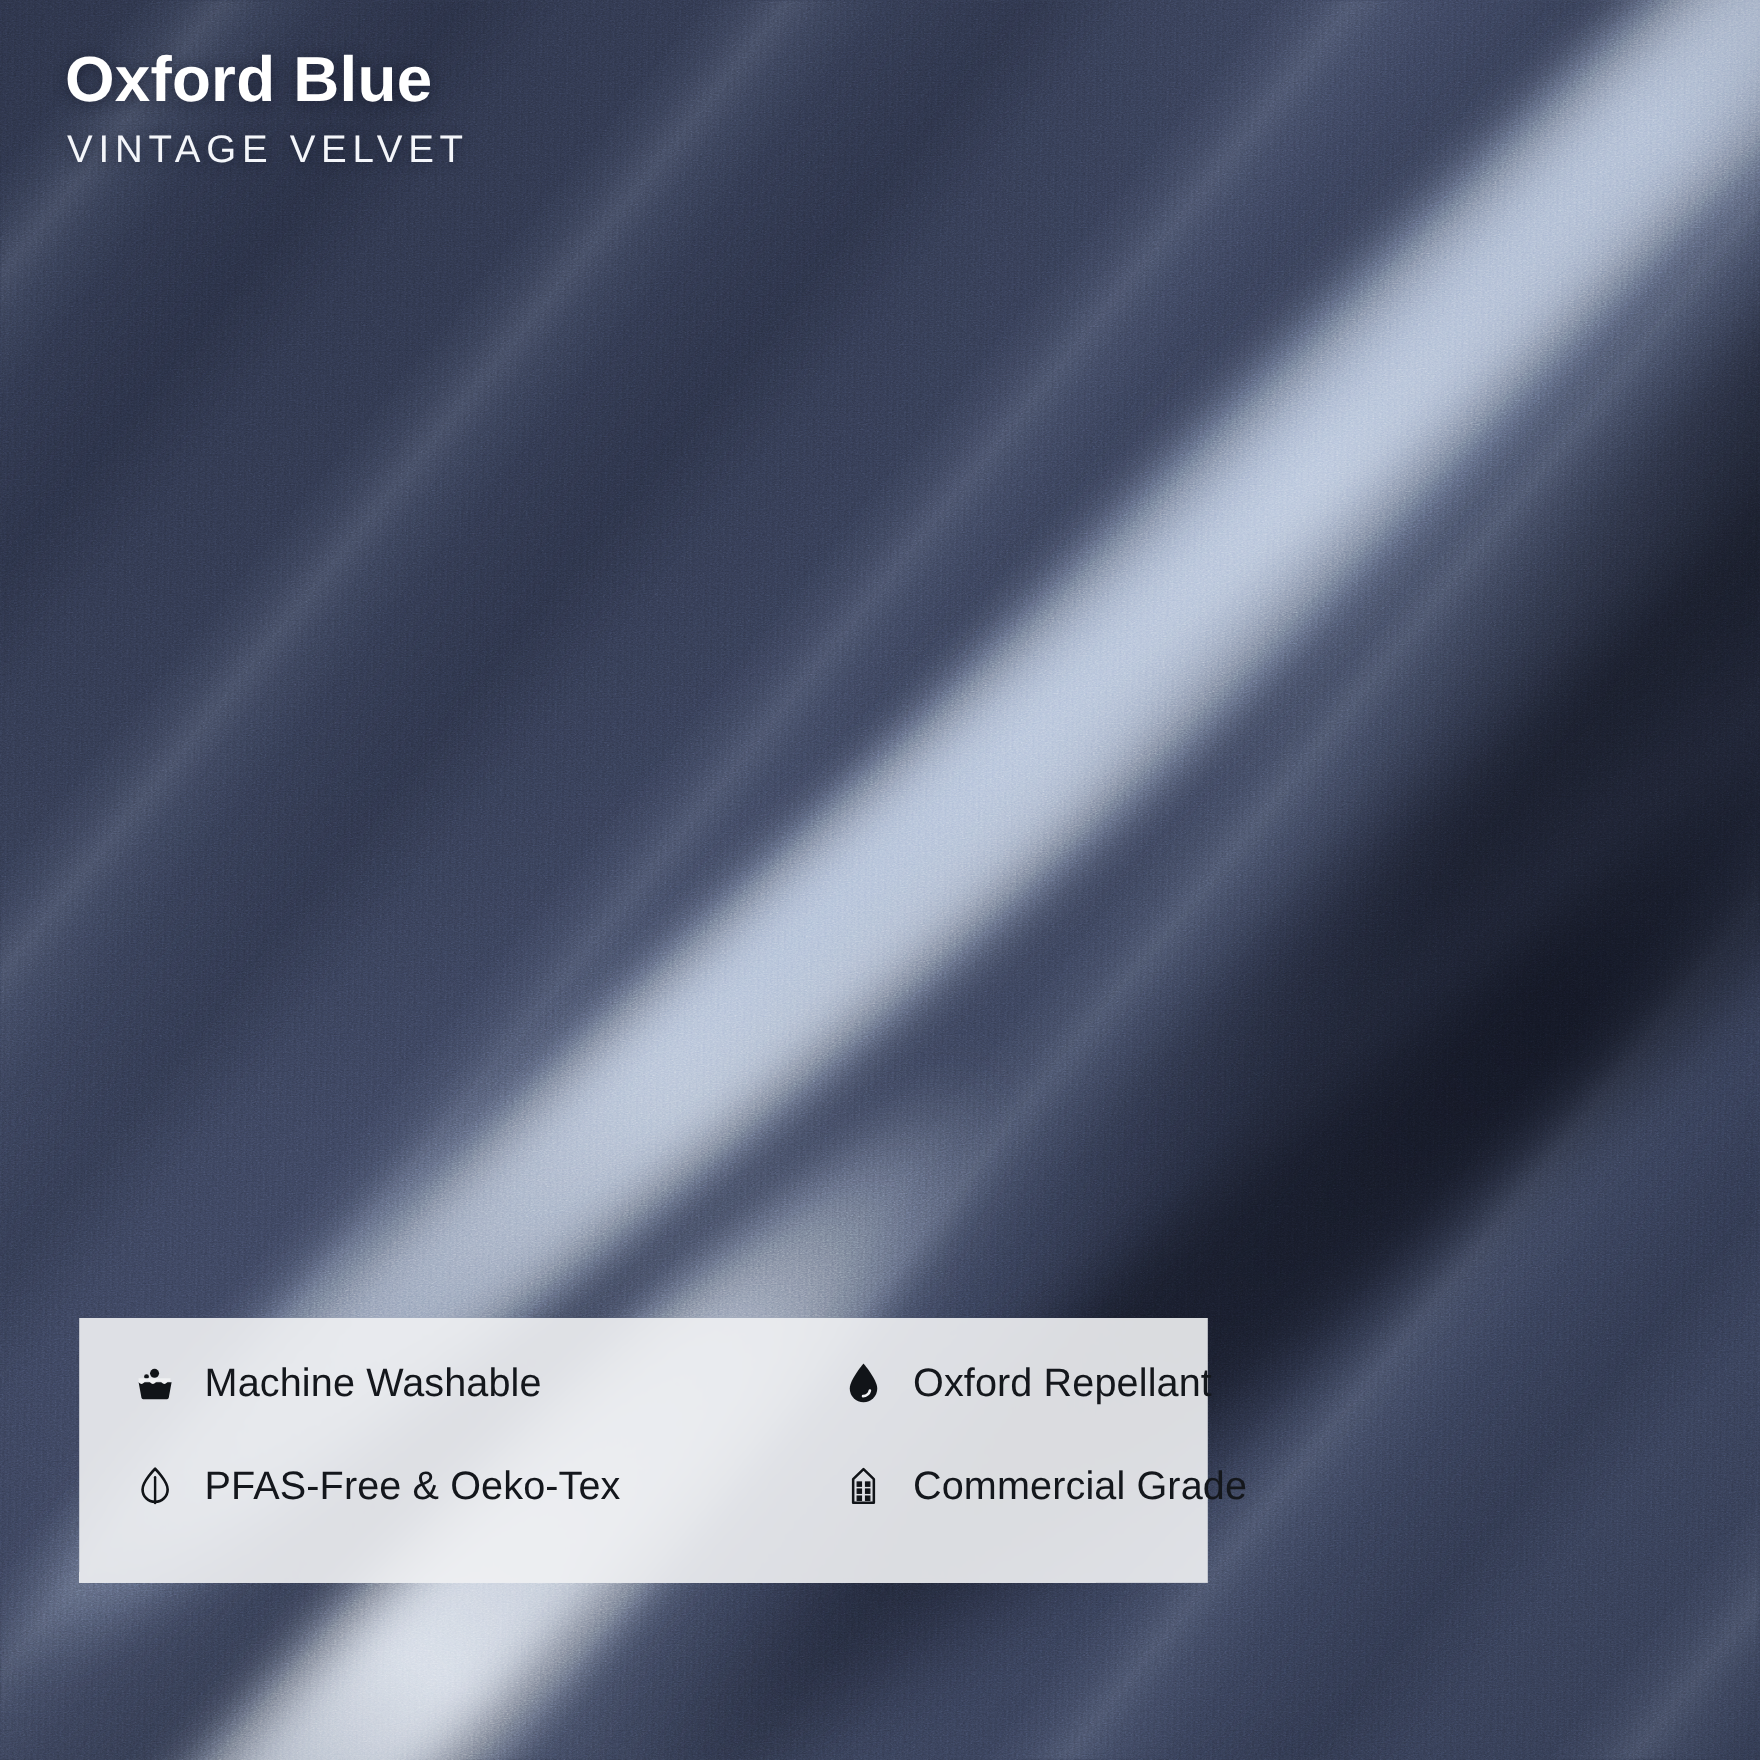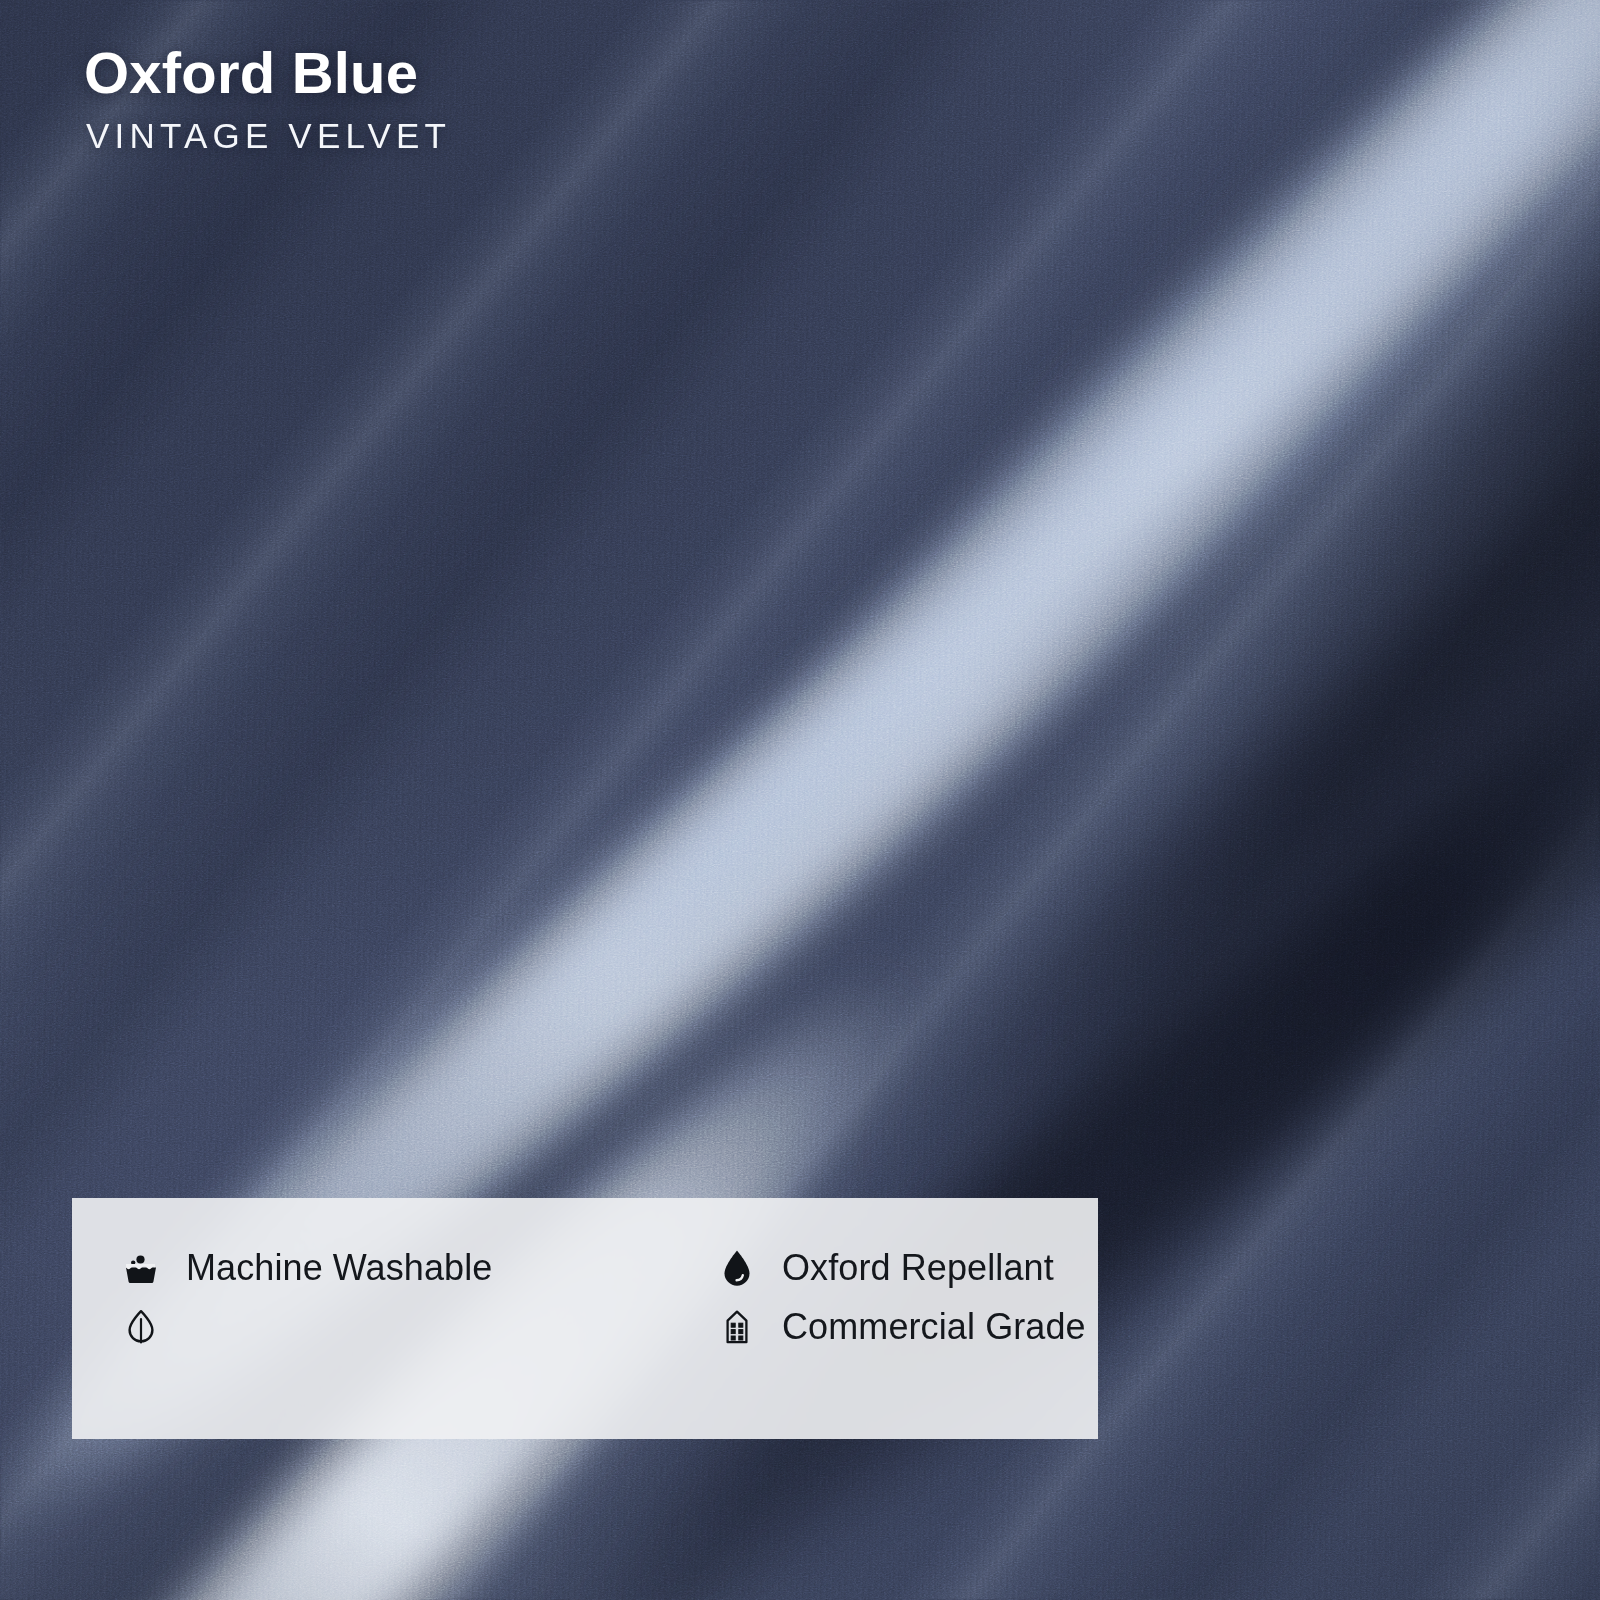--- a/index.html
+++ b/index.html
@@ -148,21 +148,21 @@
   }
   
   #fabric-vignette {
     background: radial-gradient(125% 115% at 50% 45%,
       rgba(0,0,0,0) 48%, rgba(6,9,18,.22) 80%, rgba(4,7,14,.42) 100%);
   }
 
   
   #header {
     position: absolute;
-    left: 84px;
+    left: 59px;
     top: 44px;
     z-index: 20;
   }
   #product-title {
     margin: 0;
     font-size: 58px;
     font-weight: 700;
     letter-spacing: 0.2px;
     color: #ffffff;
     line-height: 1.0;
@@ -188,20 +188,21 @@
     height: 241px;
     z-index: 20;
     background: rgba(240,241,243,0.90);
     backdrop-filter: blur(2px);
     display: grid;
     grid-template-columns: 596px 1fr;
     grid-template-rows: repeat(3, 1fr);
     align-content: center;
     padding: 40px 0 22px 0;
     box-sizing: border-box;
+    gap: 48px;
   }
   .feature {
     display: flex;
     align-items: center;
     gap: 22px;
     padding-left: 46px;
     box-sizing: border-box;
   }
   .feature.empty { visibility: hidden; }
   .feat-icon {
@@ -296,20 +297,21 @@
     </div>
 
 
     <div class="feature">
       <span class="feat-icon">
         <svg width="30" height="40" viewBox="0 0 30 40" fill="none" stroke="currentColor">
           <path d="M15 4.2 C15 4.2 26.4 15.6 26.4 23.0 A11.4 11.4 0 0 1 3.6 23.0 C3.6 15.6 15 4.2 15 4.2 Z" stroke-width="2.4" stroke-linejoin="round"></path>
           <path d="M15 12.0 v23.4" stroke-width="2.2" stroke-linecap="round"></path>
         </svg>
       </span>
+      <span class="feat-label">PFAS-Free &amp; Oeko-Tex</span>
     </div>
 
     <div class="feature">
       <span class="feat-icon">
         <svg width="32" height="40" viewBox="0 0 32 40" fill="none" stroke="currentColor">
           <path d="M6.6 13.6 L16 4.6 L25.4 13.6 V35.2 H6.6 Z" stroke-width="2.3" stroke-linejoin="round"></path>
           <rect x="10.2" y="16.2" width="4.0" height="4.0" fill="currentColor"></rect>
           <rect x="17.8" y="16.2" width="4.0" height="4.0" fill="currentColor"></rect>
           <rect x="10.2" y="22.6" width="4.0" height="4.0" fill="currentColor"></rect>
           <rect x="17.8" y="22.6" width="4.0" height="4.0" fill="currentColor"></rect>

